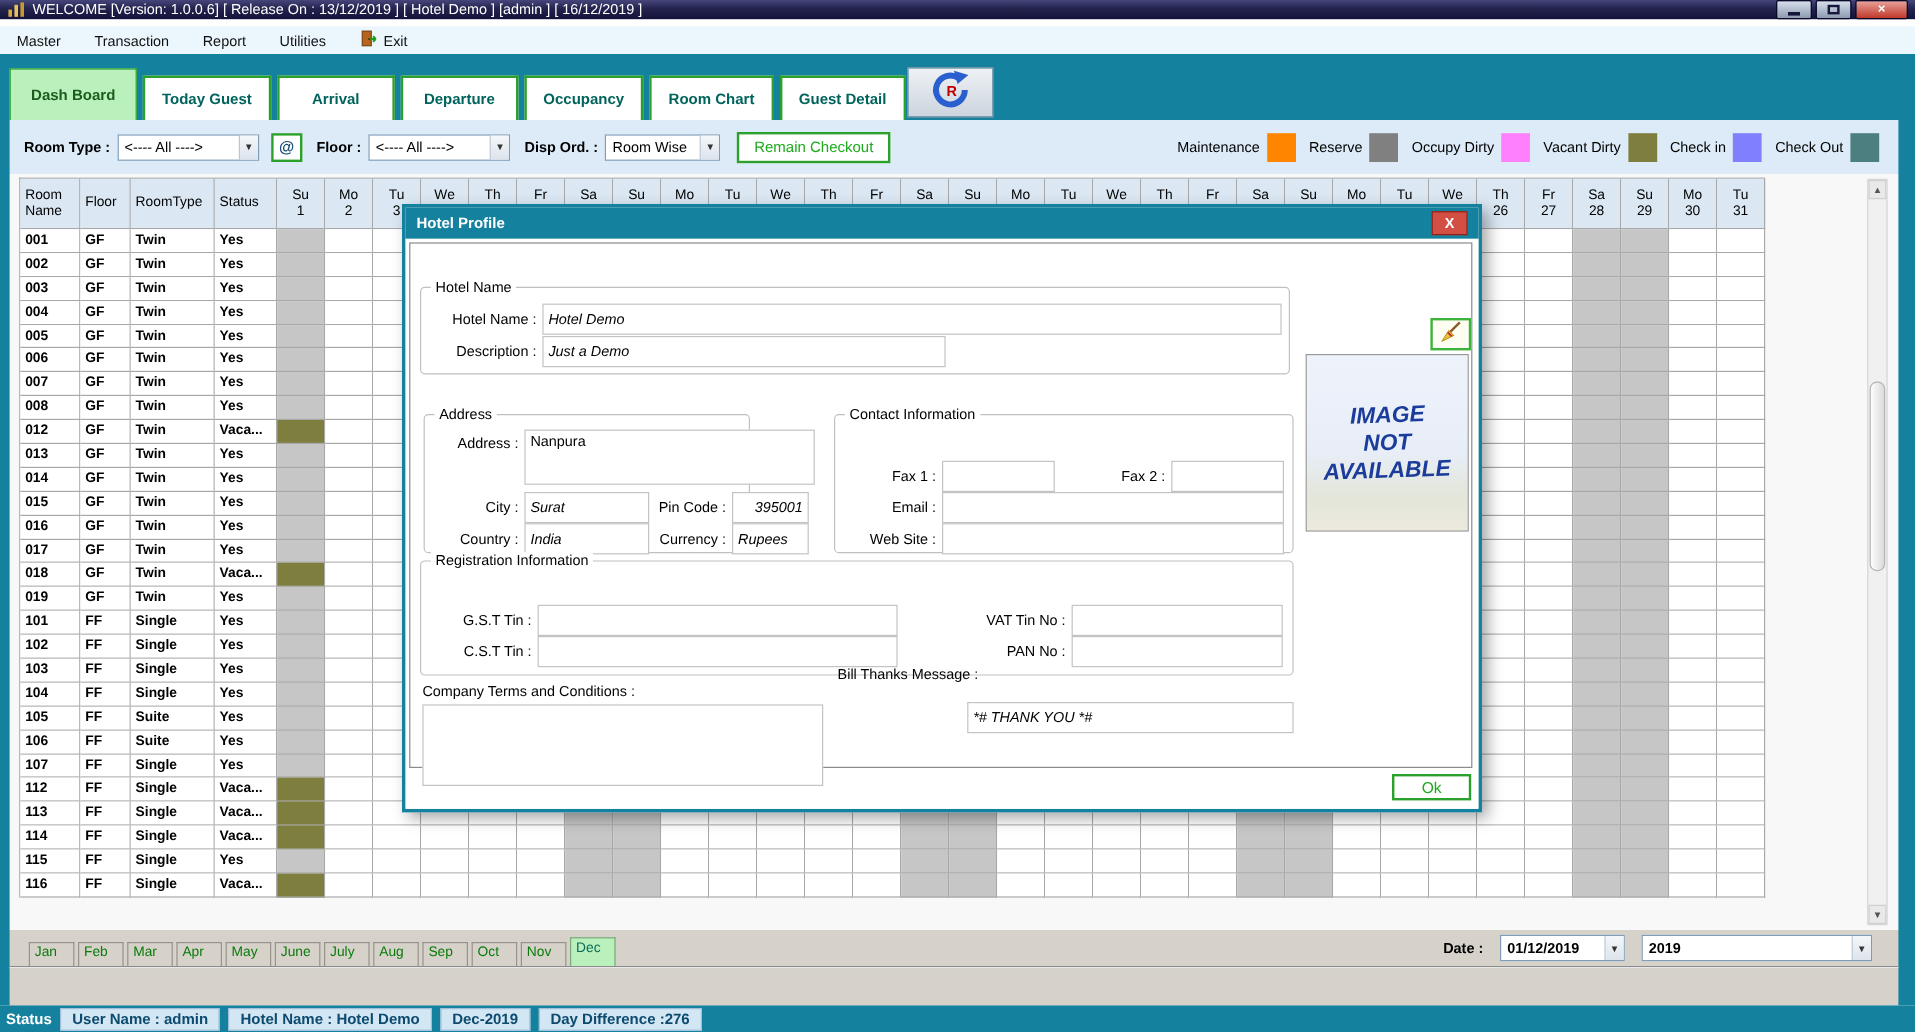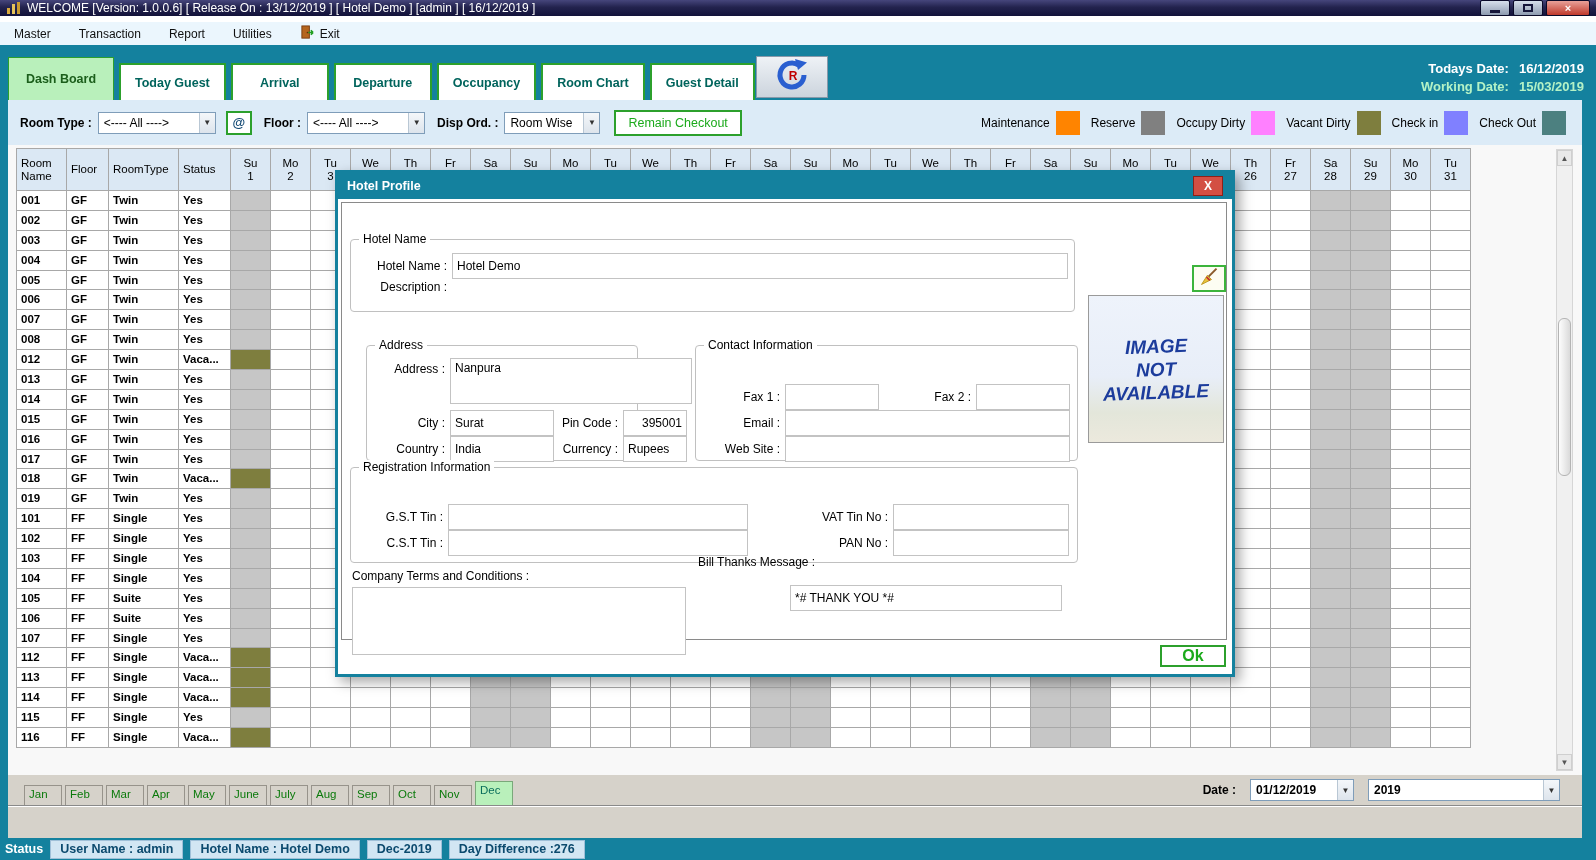--- a/index.html
+++ b/index.html
@@ -93,30 +93,30 @@
     border:3px solid #14819e;box-shadow:5px 5px 12px rgba(0,0,0,.35);}
   .mtitle{height:26px;background:#14819e;color:#fff;font-weight:bold;font-size:12.5px;display:flex;align-items:center;padding:0 9px;}
   .mclose{margin-left:auto;width:30px;height:20px;background:#d34f43;border:1px solid #8f2018;color:#fff;
     font-weight:bold;font-size:12px;display:flex;align-items:center;justify-content:center;}
   .mbody{position:relative;width:894px;height:475px;background:#fff;font-size:12px;color:#000;}
   .innerframe{position:absolute;left:3px;top:3px;width:886px;height:438px;border:1px solid #8a8a8a;}
   .group{position:absolute;border:1px solid #c0c0c0;border-radius:4px;}
   .group > .glegend{position:absolute;left:8px;top:-8px;background:#fff;padding:0 4px;font-size:12px;}
   .frow{position:absolute;display:flex;align-items:center;}
   .rlabel{display:inline-block;text-align:right;margin-right:5px;white-space:nowrap;}
-  .tinput{height:20px;border:1px solid #c3c3c3;background:#fff;font-family:"Liberation Sans",sans-serif;font-size:12px;padding:12px 4px;}
+  .tinput{height:20px;border:1px solid #c3c3c3;background:#fff;font-family:"Liberation Sans",sans-serif;font-size:12px;padding:12px 4px;font-style:italic;}
   .tarea{border:1px solid #c3c3c3;background:#fff;font-family:"Liberation Sans",sans-serif;font-size:12px;padding:2px 4px;resize:none;}
   .imgbox{position:absolute;left:750px;top:96px;width:136px;height:148px;border:1px solid #9a9a9a;
     background:linear-gradient(180deg,#eef3fb 0%,#e8eef8 55%,#e3e6da 80%,#ece9dd 100%);
     display:flex;flex-direction:column;align-items:center;justify-content:center;gap:2px;}
   .imgbox span{color:#1c3c9c;font-weight:bold;font-size:19px;font-style:italic;transform:rotate(-2deg);line-height:21px;}
   .broom-btn{position:absolute;left:854px;top:66px;width:34px;height:27px;background:#fdfdf2;border:2px solid #3cb43c;
     display:flex;align-items:center;justify-content:center;}
   .ok-btn{position:absolute;left:822px;top:446px;width:66px;height:22px;background:#fff;border:2px solid #2ca02c;
-    color:#1caa1c;font-weight:bold;font-size:16px;display:flex;align-items:center;justify-content:center;}
+    color:#1caa1c;font-weight:normal;font-size:13px;display:flex;align-items:center;justify-content:center;}
 </style>
 </head>
 <body>
 
 <div class="titlebar">
   <span class="app-icon">
     <svg width="15" height="14" viewBox="0 0 15 14">
         <rect x="1" y="7" width="3" height="6" fill="#d8a93c"></rect>
         <rect x="6" y="3" width="3" height="10" fill="#e6c35a"></rect>
         <rect x="11" y="1" width="3" height="12" fill="#c89a2e"></rect>
@@ -168,30 +168,20 @@
       <div class="tab">Guest Detail</div>
     </div>
   <div class="refresh-btn">
     <span>
       <svg width="36" height="36" viewBox="0 0 36 36">
         <path d="M30 18a12 12 0 1 1-5.2-9.9" fill="none" stroke="#2a5fd0" stroke-width="5"></path>
         <polygon points="21,2 33,5.5 24,13" fill="#2a5fd0"></polygon>
         <text x="19" y="23" font-size="12" fill="#c00000" font-weight="bold" text-anchor="middle" font-family="Liberation Sans, sans-serif">R</text>
       </svg>
     </span>
-  </div>
-  <div class="band-dates">
-    <div class="row">
-        <span>Todays Date:</span>
-        <span>16/12/2019</span>
-      </div>
-    <div class="row working">
-        <span>Working Date:</span>
-        <span>15/03/2019</span>
-      </div>
   </div>
 </div>
 
 <div class="workarea">
 
   <div class="filterbar">
     <span class="flabel">Room Type :</span>
     <span class="combo" style="width:118px;">
       <span class="ctext">&lt;---- All ----&gt;</span>
       <span class="carrow">▼</span>
@@ -1459,24 +1449,25 @@
     <div class="innerframe"></div>
 
     <div class="group" style="left:12px;top:40px;width:725px;height:73px;">
       <span class="glegend">Hotel Name</span>
       <div class="frow" style="left:4px;top:13px;width:715px;">
         <span class="rlabel" style="width:92px;">Hotel Name :</span>
         <input class="tinput" style="width: 616px;" value="Hotel Demo">
       </div>
       <div class="frow" style="left:4px;top:40px;width:715px;">
         <span class="rlabel" style="width:92px;">Description :</span>
+        <input class="tinput" style="width: 336px;" value="Just a Demo">
       </div>
     </div>
 
-    <div class="group" style="left:28px;top:146px;width:272px;height:116px;">
+    <div class="group" style="left:15px;top:146px;width:272px;height:116px;">
       <span class="glegend">Address</span>
       <div class="frow" style="left:4px;top:12px;width:330px;align-items:flex-start;">
         <span class="rlabel" style="width:74px;margin-top:4px;">Address :</span>
         <textarea class="tarea" style="width: 242px; height: 46px;">Nanpura</textarea>
       </div>
       <div class="frow" style="left:4px;top:64px;width:330px;">
         <span class="rlabel" style="width:74px;">City :</span>
         <input class="tinput" style="width: 104px;" value="Surat">
         <span class="rlabel" style="width:64px;">Pin Code :</span>
         <input class="tinput" style="width: 64px; text-align: right;" value="395001">
@@ -1523,21 +1514,21 @@
       </div>
     </div>
 
     <div class="frow" style="left:14px;top:370px;">
       <span>Company Terms and Conditions :</span>
     </div>
     <textarea class="tarea" style="position: absolute; left: 14px; top: 388px; width: 334px; height: 68px;"></textarea>
     <div class="frow" style="left:360px;top:356px;">
       <span>Bill Thanks Message :</span>
     </div>
-    <input class="tinput" style="position: absolute; left: 452px; top: 386px; width: 272px;" value="*# THANK YOU *#">
+    <input class="tinput" style="position: absolute; left: 468px; top: 386px; width: 272px;" value="*# THANK YOU *#">
 
     <div class="broom-btn">
       <span>
         <svg width="20" height="20" viewBox="0 0 24 24">
           <line x1="21" y1="2" x2="10" y2="13" stroke="#8a5a2a" stroke-width="2.4"></line>
           <polygon points="3,21 10,10 15,15" fill="#e8c33c" stroke="#b99018" stroke-width="1"></polygon>
           <line x1="9" y1="12" x2="13" y2="16" stroke="#c03030" stroke-width="2"></line>
         </svg>
       </span>
     </div>

